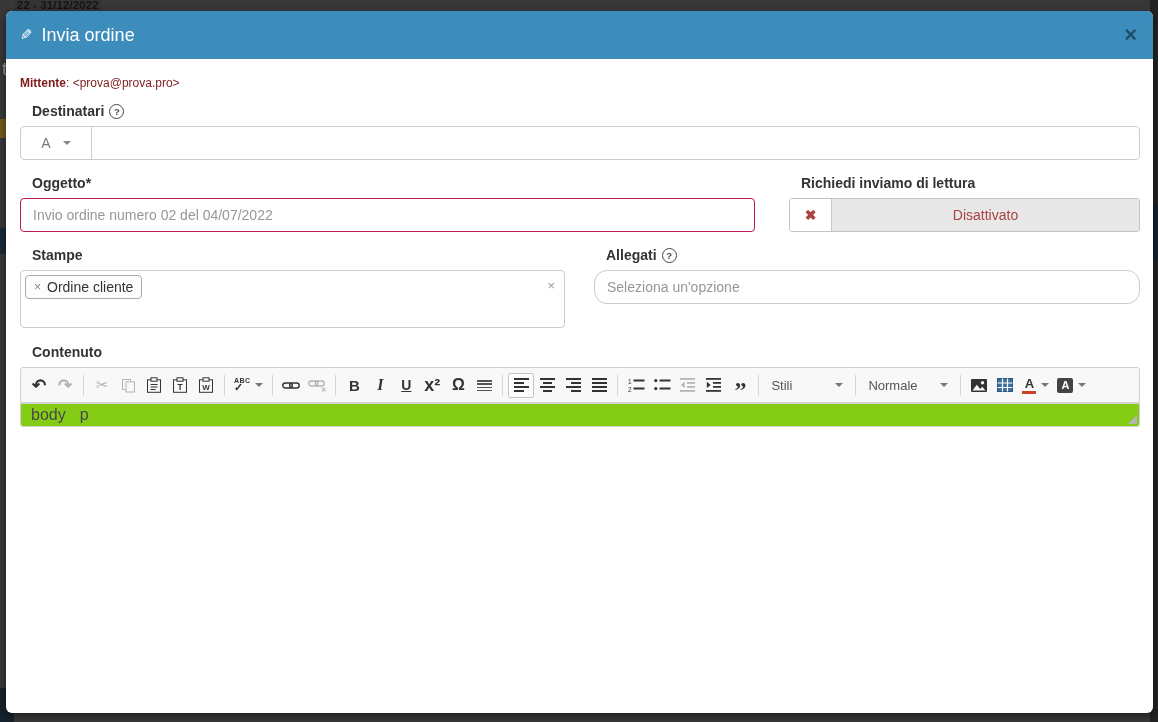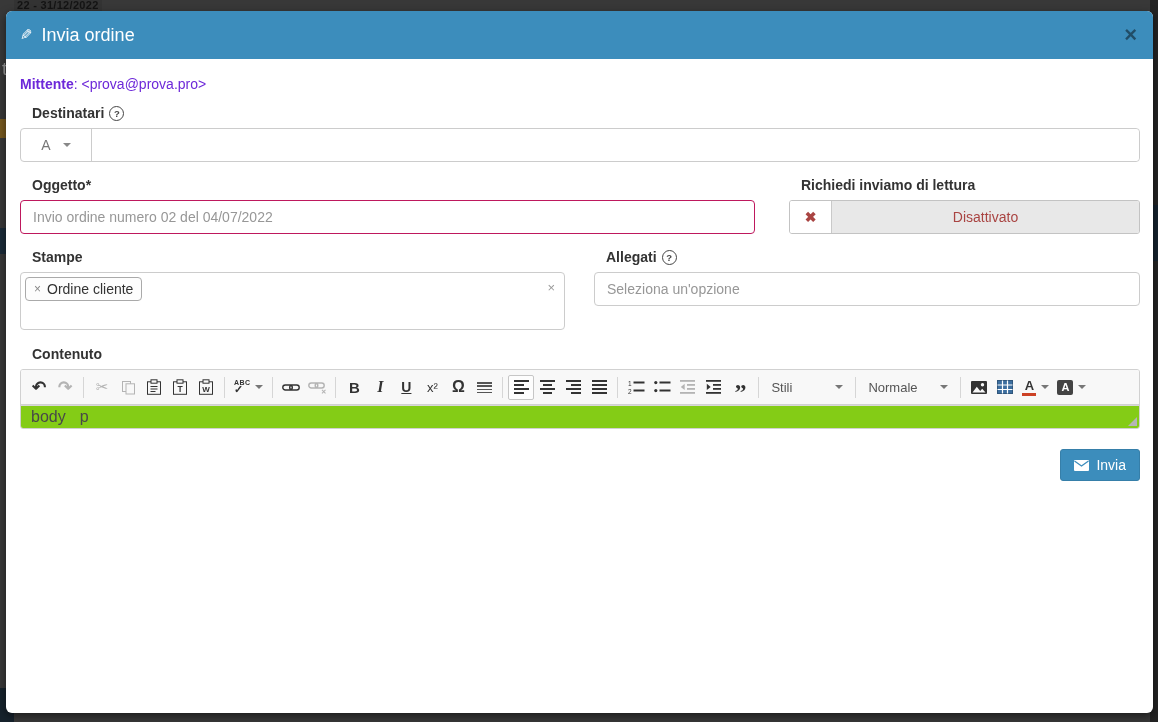--- a/index.html
+++ b/index.html
@@ -19,21 +19,21 @@
   
   .modal{position:absolute;left:6px;top:11px;width:1147px;height:702px;background:#fff;
          border-radius:6px;box-shadow:0 3px 9px rgba(0,0,0,.5);display:flex;flex-direction:column;box-sizing:border-box}
   .m-header{height:48px;flex:0 0 48px;background:#3c8dbc;border-radius:6px 6px 0 0;display:flex;
             align-items:center;padding:0 16px 0 14px;color:#fff}
   .m-title{font-size:18px;display:flex;gap:9px;align-items:center;font-weight:400}
   .pencil{font-size:15px;transform:scaleX(-1)}
   .close{margin-left:auto;color:rgba(0,0,0,.45);font-size:22px;font-weight:700;line-height:1;cursor:pointer}
 
   .m-body{padding:15px 13px 0 14px;flex:1}
-  .sender{font-size:14px;color:#6d28d9;margin:2px 0 13px}
+  .sender{font-size:12px;color:#7f1d1d;margin:2px 0 13px}
   .sender b{font-weight:700}
 
   .field-label{display:flex;align-items:center;gap:5px;font-size:14px;font-weight:700;color:#333;margin:0 12px 7px}
   .help{width:13px;height:13px;border:1px solid #454545;border-radius:50%;font-size:9.5px;font-weight:700;
         display:inline-flex;align-items:center;justify-content:center;color:#454545;flex:0 0 auto}
 
   .dest-group{display:flex;height:34px;border:1px solid #ccc;border-radius:4px;background:#fff;box-sizing:border-box}
   .dest-select{width:70px;border-right:1px solid #ccc;display:flex;align-items:center;justify-content:center;
                gap:12px;color:#777;font-size:14px;cursor:pointer}
   .caret{width:0;height:0;border-left:4px solid transparent;border-right:4px solid transparent;
@@ -57,42 +57,42 @@
   .toggle-state{flex:1;background:#e8e8e8;display:flex;align-items:center;justify-content:center;
                 color:#a94442;font-size:14px}
 
   .multi-box{position:relative;height:58px;box-sizing:border-box;border:1px solid #ccc;border-radius:4px;
              padding:4px 24px 4px 4px;background:#fff}
   .tag{display:inline-flex;align-items:center;gap:6px;border:1px solid #aaa;border-radius:4px;background:#fdfdfd;
        padding:3px 8px;font-size:14px;color:#333}
   .tag-x{color:#888;font-size:12px;cursor:pointer}
   .clear-x{position:absolute;right:9px;top:7px;color:#999;font-size:13px;cursor:pointer}
 
-  .select-box{height:34px;box-sizing:border-box;border:1px solid #ccc;border-radius:4px;display:flex;
+  .select-box{height:34px;box-sizing:border-box;border:1px solid #ccc;border-radius:13px;display:flex;
               align-items:center;padding:0 12px;color:#979797;font-size:14px;background:#fff;cursor:pointer}
 
   .editor{margin-top:7px;border:1px solid #d1d1d1;border-radius:3px;overflow:hidden}
   .tb{background:#f8f8f8;border-bottom:1px solid #d1d1d1;padding:4px 5px;display:flex;align-items:center;
       flex-wrap:wrap;min-height:35px;box-sizing:border-box}
   .tbtn{min-width:26px;height:25px;padding:0 3px;display:inline-flex;align-items:center;justify-content:center;
         color:#333;border:1px solid transparent;border-radius:2px;cursor:pointer;box-sizing:border-box}
   .tbtn.disabled{color:#b4b4b4;cursor:default}
   .tbtn.active{background:#fdfdfd;border-color:#c6c6c6}
   .tbtn .caret{margin-left:5px;border-top-color:#777}
   .tb-sep{width:1px;height:21px;background:#d6d6d6;margin:0 5px;flex:0 0 1px}
   .tb-dd{justify-content:space-between;color:#555;font-size:13px;padding:0 6px}
   .dd-styles{min-width:86px}
   .dd-format{min-width:94px}
   .sc{display:inline-flex;flex-direction:column;align-items:flex-start;line-height:1}
   .sct{font-size:7px;font-weight:700;letter-spacing:.4px}
   .scc{font-size:11px;font-weight:700;margin-top:-2px}
   .bold-g{font-weight:900;font-size:15px}
   .ital-g{font-family:"Liberation Serif",serif;font-style:italic;font-weight:700;font-size:16px}
   .und-g{font-weight:700;font-size:14px;text-decoration:underline}
-  .sup-g{font-weight:400;font-size:13px}
+  .sup-g{font-weight:700;font-size:18px}
   .omega-g{font-weight:600;font-size:16px}
   .hr-g{width:15px;height:11px;background:repeating-linear-gradient(to bottom,#555 0 1.6px,transparent 1.6px 3.4px)}
   .bq-g{font-family:"Liberation Serif",serif;font-weight:700;font-size:24px;line-height:6px;margin-top:10px}
   .arrow-g{font-size:17px;font-weight:700}
   .cut-g{font-size:15px}
   .tc{display:inline-flex;flex-direction:column;align-items:center;line-height:1}
   .tcA{font-weight:700;font-size:13px}
   .tcbar{width:14px;height:3px;background:#cc4125;margin-top:1px}
   .bgc{display:inline-flex;width:16px;height:15px;background:#444;color:#fff;border-radius:2px;
        align-items:center;justify-content:center;font-weight:700;font-size:11px}
@@ -442,26 +442,15 @@
         <div class="statusbar">
           <span id="status-path" style="display: flex; gap: 14px;">
               <span class="status-item">body</span> 
               <span class="status-item">p</span> 
             </span>
           <span class="resize-handle"></span>
         </div>
       </div>
     </div>
 
-    <div class="m-footer">
-      <button class="btn-send">
-        <span style="display:inline-flex">
-          <svg width="15" height="11" viewBox="0 0 15 11">
-              <rect width="15" height="11" rx="1" fill="#fff"></rect>
-              <path d="M0.5 1l7 5 7-5" stroke="#3c8dbc" fill="none" stroke-width="1.3"></path>
-            </svg>
-        </span>
-        <span>Invia</span>
-      </button>
-    </div>
 
   </div>
 </div>
 
 </body></html>

